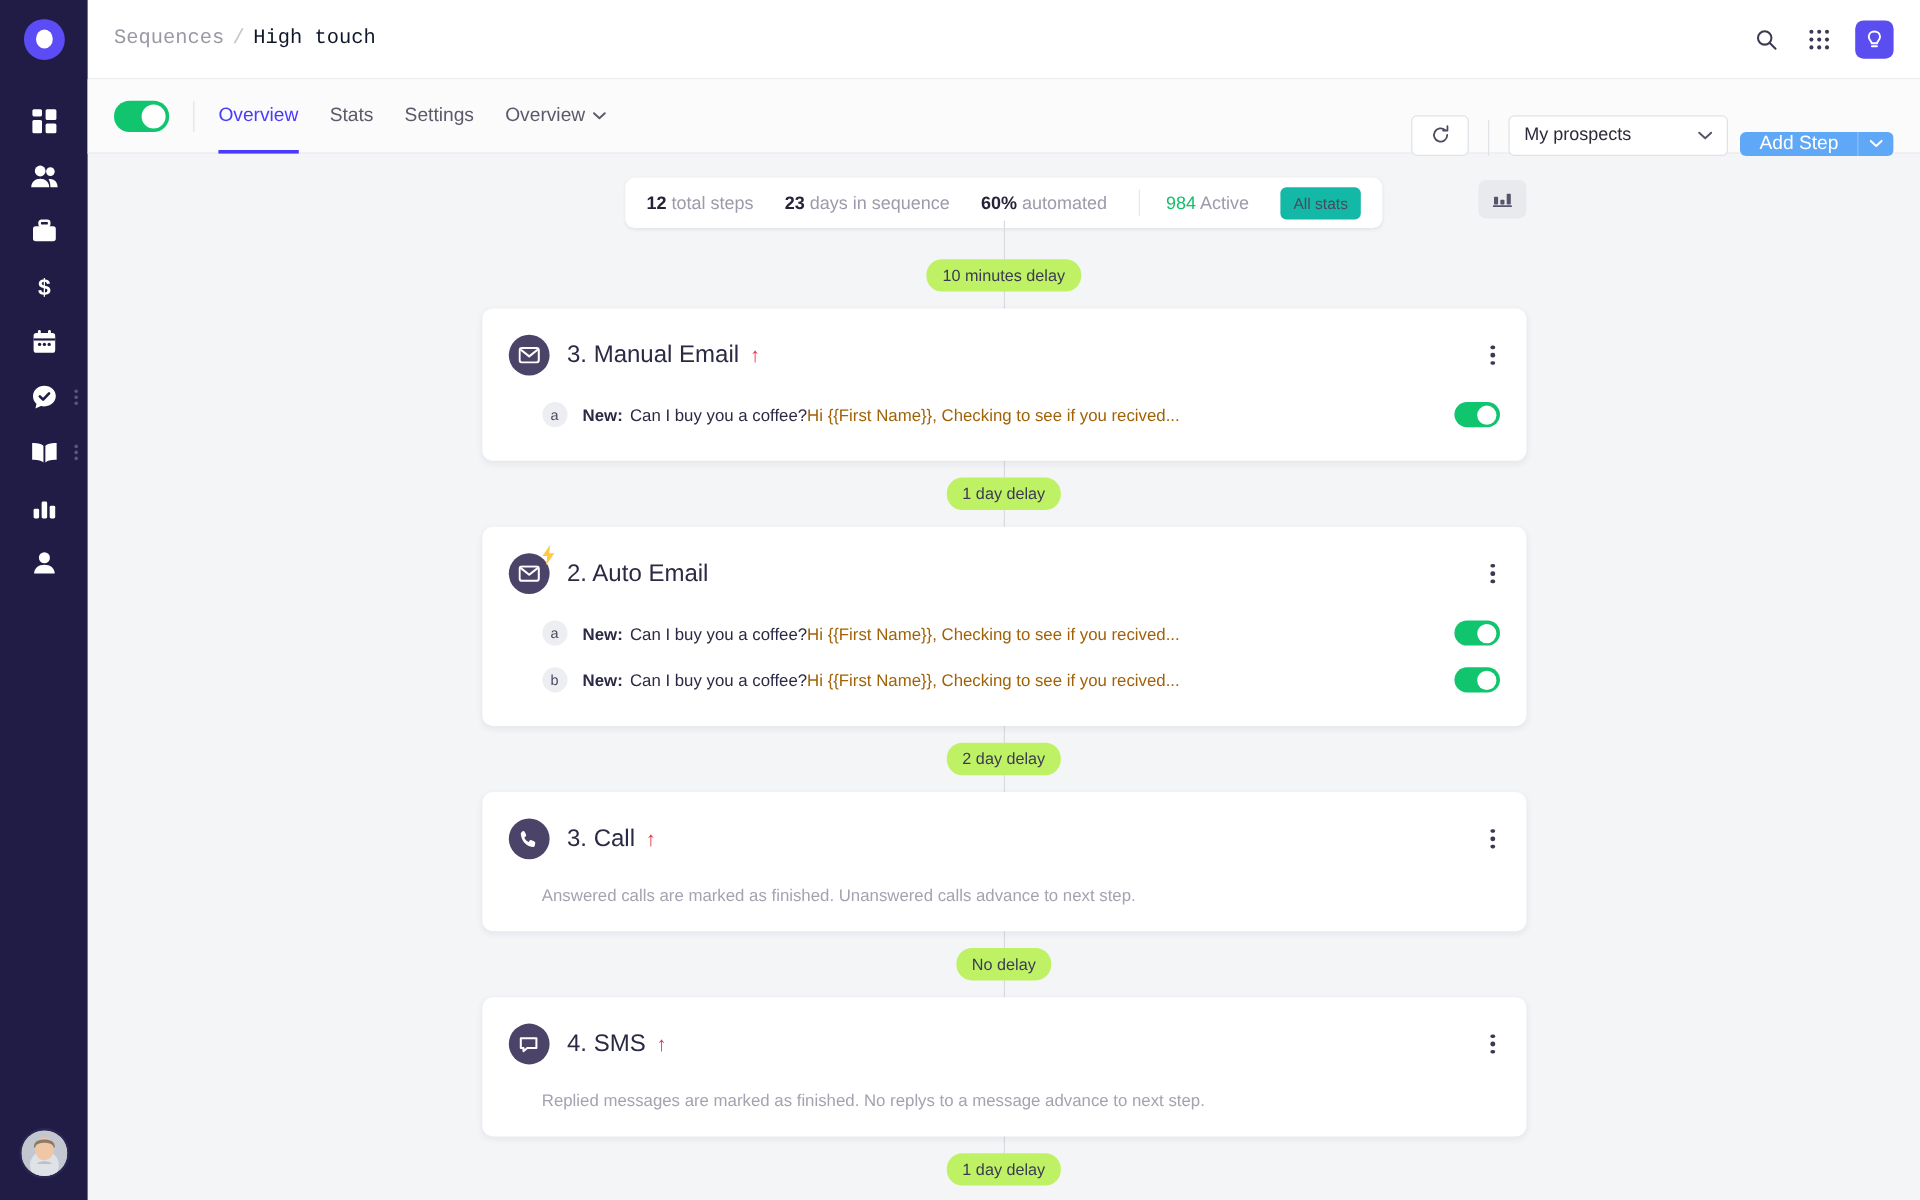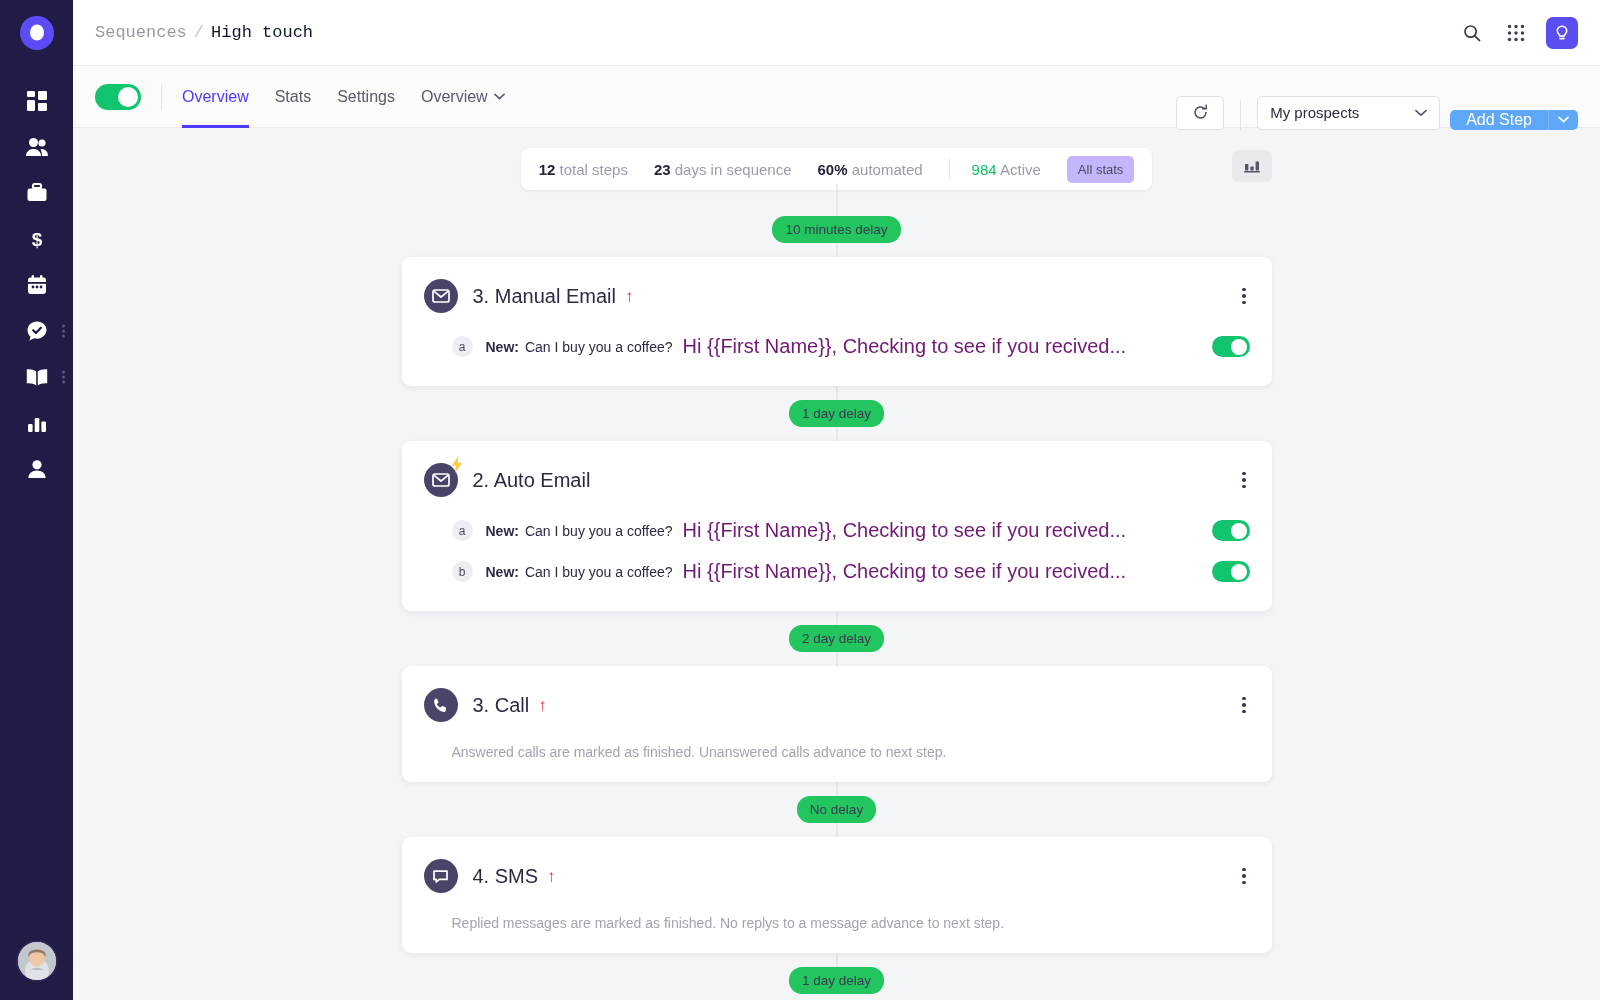--- a/index.html
+++ b/index.html
@@ -133,38 +133,38 @@
     background: #fff; border-radius: 8px; height: 42px;
     display: flex; align-items: center; padding: 0 18px; gap: 0;
     box-shadow: 0 1px 3px rgba(30,30,60,.07);
   }
   .stat { font-size: 15px; color: #9b9bab; margin-right: 26px; white-space: nowrap; }
   .stat:last-child { margin-right: 0; }
   .stat b { color: #262338; font-weight: bold; }
   .stat .green { color: #12c06a; font-weight: normal; }
   .stat-sep { width: 1px; height: 22px; background: #e6e7ec; margin-right: 22px; }
   .allstats {
-    background: #c4b5fd; color: #4a4a5e; font-size: 13px;
+    background: #14b8a6; color: #4a4a5e; font-size: 13px;
     padding: 6px 11px; border-radius: 5px; cursor: pointer; white-space:nowrap;
   }
   .chart-btn {
     position: absolute; right: 0; top: 22px;
     width: 40px; height: 32px; background: #e9eaee; border-radius: 6px;
     display:flex; align-items:center; justify-content:center; cursor:pointer;
   }
 
   
   .steps { position: relative; width: 870px; margin: 0 auto; padding-top: 14px;}
   .spine {
     position: absolute; left: 50%; top: 0; bottom: 0; width: 1px;
     background: #d9dae0; transform: translateX(-50%); z-index: 0;
   }
   .delay-wrap { display: flex; justify-content: center; position: relative; z-index: 2; }
   .delay {
-    background: #22c55e; color: #3b3a52; font-size: 13.5px;
+    background: #bef264; color: #3b3a52; font-size: 13.5px;
     padding: 6px 13px; border-radius: 13px;
   }
   .card {
     background: #fff; border-radius: 9px; position: relative; z-index: 2;
     box-shadow: 0 2px 6px rgba(35,35,70,.07);
     margin: 14px 0;
   }
   .card-head { display: flex; align-items: center; padding: 22px 22px 0 22px; }
   .step-icon {
     width: 34px; height: 34px; border-radius: 50%;
@@ -181,21 +181,21 @@
   .kebab i { width: 3.5px; height: 3.5px; border-radius: 50%; background: #3b3a52; display:block; }
   .card-body { padding: 16px 22px 22px 22px; }
   .email-row { display: flex; align-items: center; padding: 6px 0 6px 28px; }
   .variant {
     width: 21px; height: 21px; border-radius: 50%; background: #eceef1;
     display: flex; align-items: center; justify-content: center;
     font-size: 12px; color: #4c4b60; flex: 0 0 21px;
   }
   .email-new { font-size: 14px; color: #2b2a44; font-weight: bold; margin-left: 13px; }
   .email-subject { font-size: 14px; color: #2b2a44; margin-left: 6px; }
-  .email-preview { font-size: 20px; color: #701a75; margin-left: 10px; }
+  .email-preview { font-size: 14px; color: #a16207; }
   .email-row .switch { margin-left: auto; }
   .note { font-size: 14px; color: #a3a3b1; padding-left: 28px; }
 </style>
 </head>
 <body>
 
 <div class="app">
 
   <div class="sidebar">
     <div class="logo-wrap">

